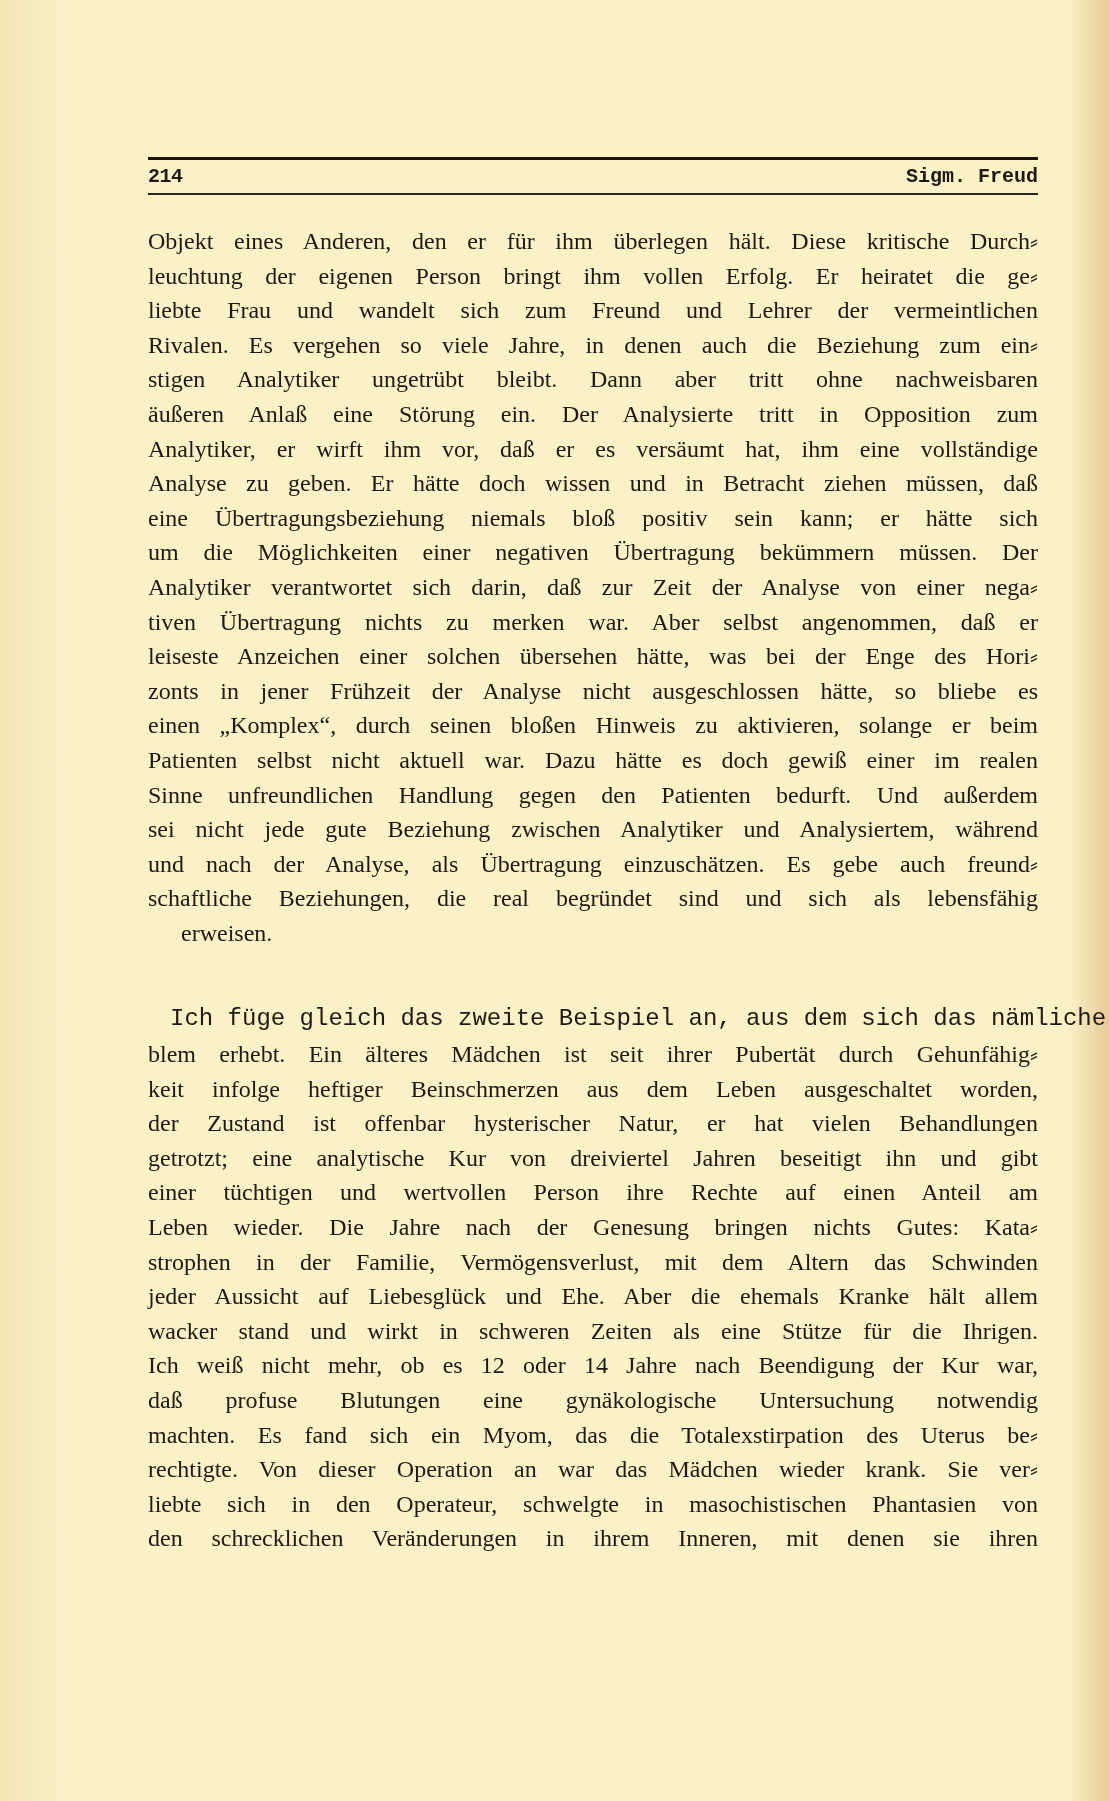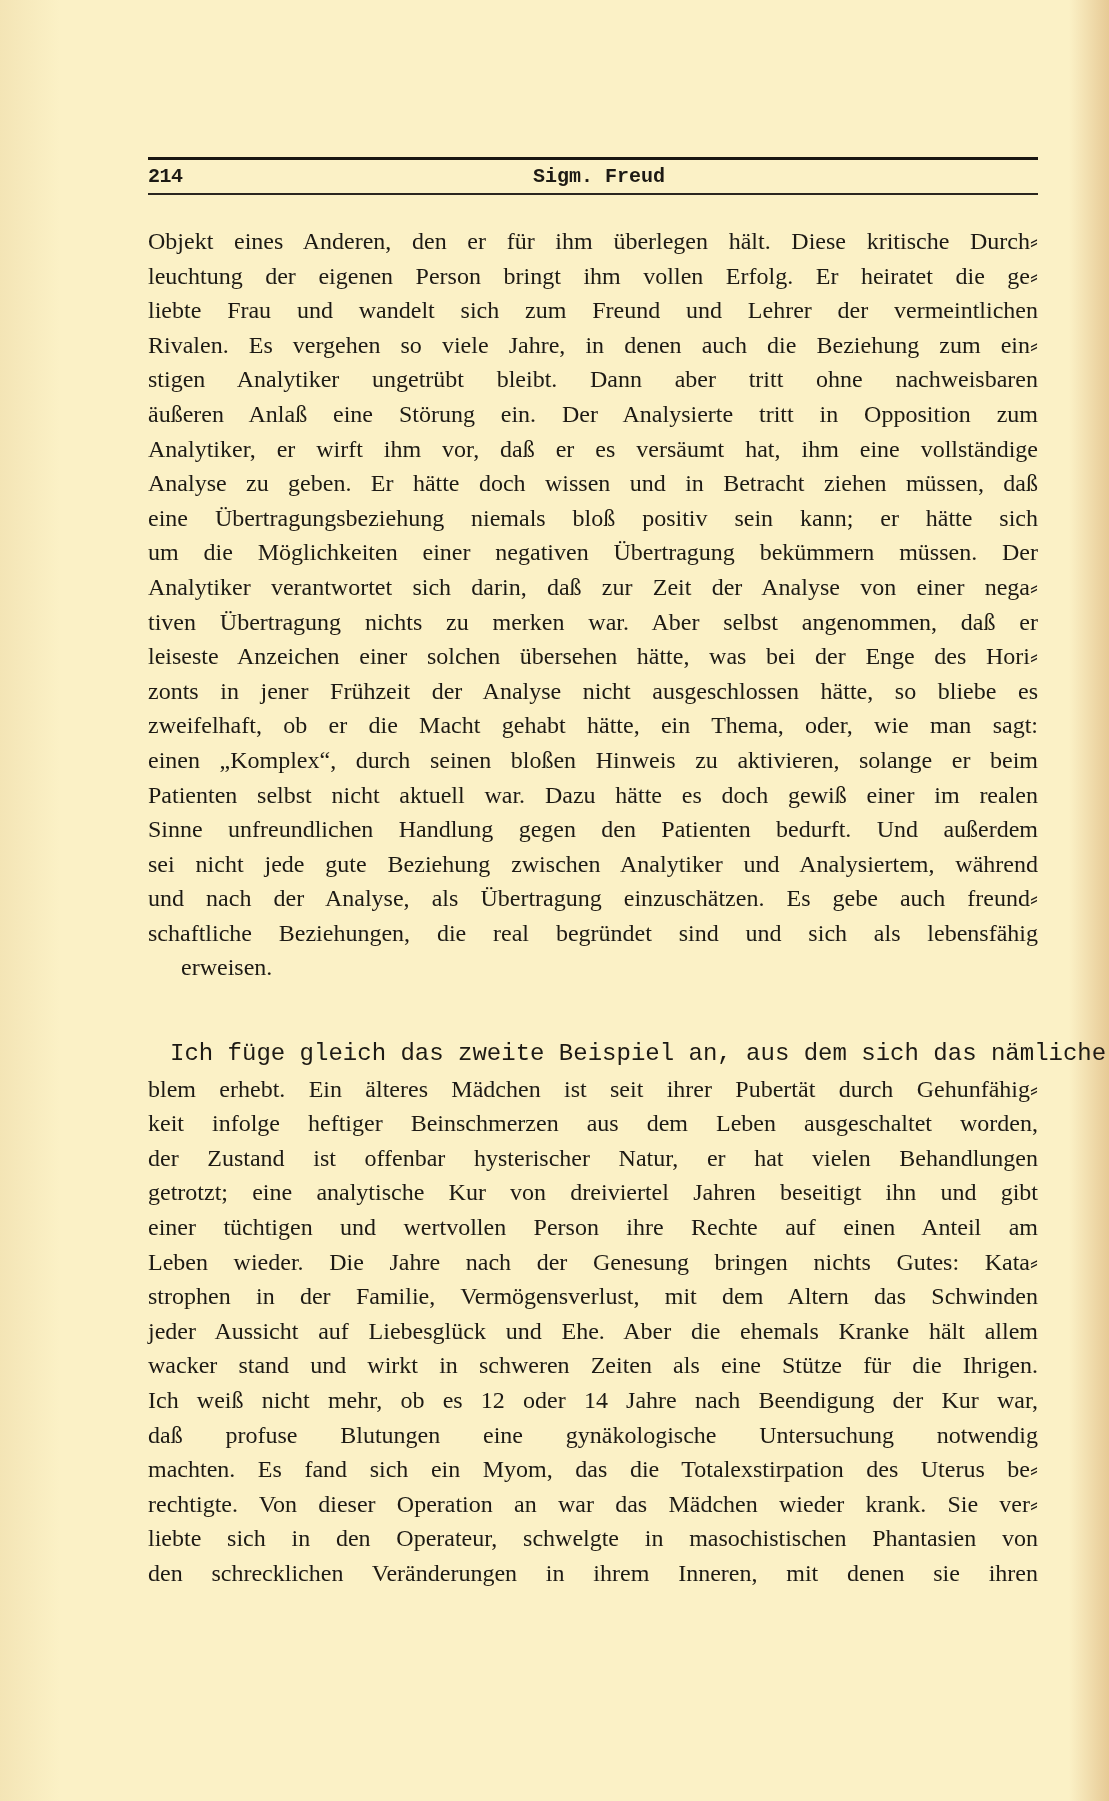--- a/index.html
+++ b/index.html
@@ -21,21 +21,21 @@
   .rule-bottom {
     position: absolute; left: 0; width: 890px; top: 193px; height: 1.5px;
     background: #2a261f;
   }
   .running-head {
     position: absolute; left: 0; width: 890px; top: 164px; height: 26px;
     font-size: 20px; font-weight: bold; line-height: 26px;
     font-family: Liberation Mono, monospace;
   }
   .page-number { position: absolute; left: 0; top: 0; letter-spacing: -0.5px; }
-  .header-title { position: absolute; left: 12px; right: 0; text-align: center; }
+  .header-title { position: absolute; left: 12px; right: 0; text-align: right; }
   .body-text {
     position: absolute; left: 0; top: 224px; width: 890px;
     font-size: 24px; line-height: 34.6px;
   }
   .line {
     display: block; white-space: nowrap; height: 34.6px;
     text-align: justify; text-align-last: justify;
   }
   .line.last { text-align-last: left; margin-left: 33px; }
   .line.indent { padding-left: 22px; font-family: Liberation Mono, monospace; }
@@ -61,21 +61,20 @@
       <span class="line">stigen Analytiker ungetrübt bleibt. Dann aber tritt ohne nachweisbaren</span>
       <span class="line">äußeren Anlaß eine Störung ein. Der Analysierte tritt in Opposition zum</span>
       <span class="line">Analytiker, er wirft ihm vor, daß er es versäumt hat, ihm eine vollständige</span>
       <span class="line">Analyse zu geben. Er hätte doch wissen und in Betracht ziehen müssen, daß</span>
       <span class="line">eine Übertragungsbeziehung niemals bloß positiv sein kann; er hätte sich</span>
       <span class="line">um die Möglichkeiten einer negativen Übertragung bekümmern müssen. Der</span>
       <span class="line">Analytiker verantwortet sich darin, daß zur Zeit der Analyse von einer nega⸗</span>
       <span class="line">tiven Übertragung nichts zu merken war. Aber selbst angenommen, daß er</span>
       <span class="line">leiseste Anzeichen einer solchen übersehen hätte, was bei der Enge des Hori⸗</span>
       <span class="line">zonts in jener Frühzeit der Analyse nicht ausgeschlossen hätte, so bliebe es</span>
-      <span class="line">zweifelhaft, ob er die Macht gehabt hätte, ein Thema, oder, wie man sagt:</span>
       <span class="line">einen „Komplex“, durch seinen bloßen Hinweis zu aktivieren, solange er beim</span>
       <span class="line">Patienten selbst nicht aktuell war. Dazu hätte es doch gewiß einer im realen</span>
       <span class="line">Sinne unfreundlichen Handlung gegen den Patienten bedurft. Und außerdem</span>
       <span class="line">sei nicht jede gute Beziehung zwischen Analytiker und Analysiertem, während</span>
       <span class="line">und nach der Analyse, als Übertragung einzuschätzen. Es gebe auch freund⸗</span>
       <span class="line">schaftliche Beziehungen, die real begründet sind und sich als lebensfähig</span>
       <span class="line last">erweisen.</span>
     </div>
     <div class="para-gap"></div>
     <div class="paragraph">

